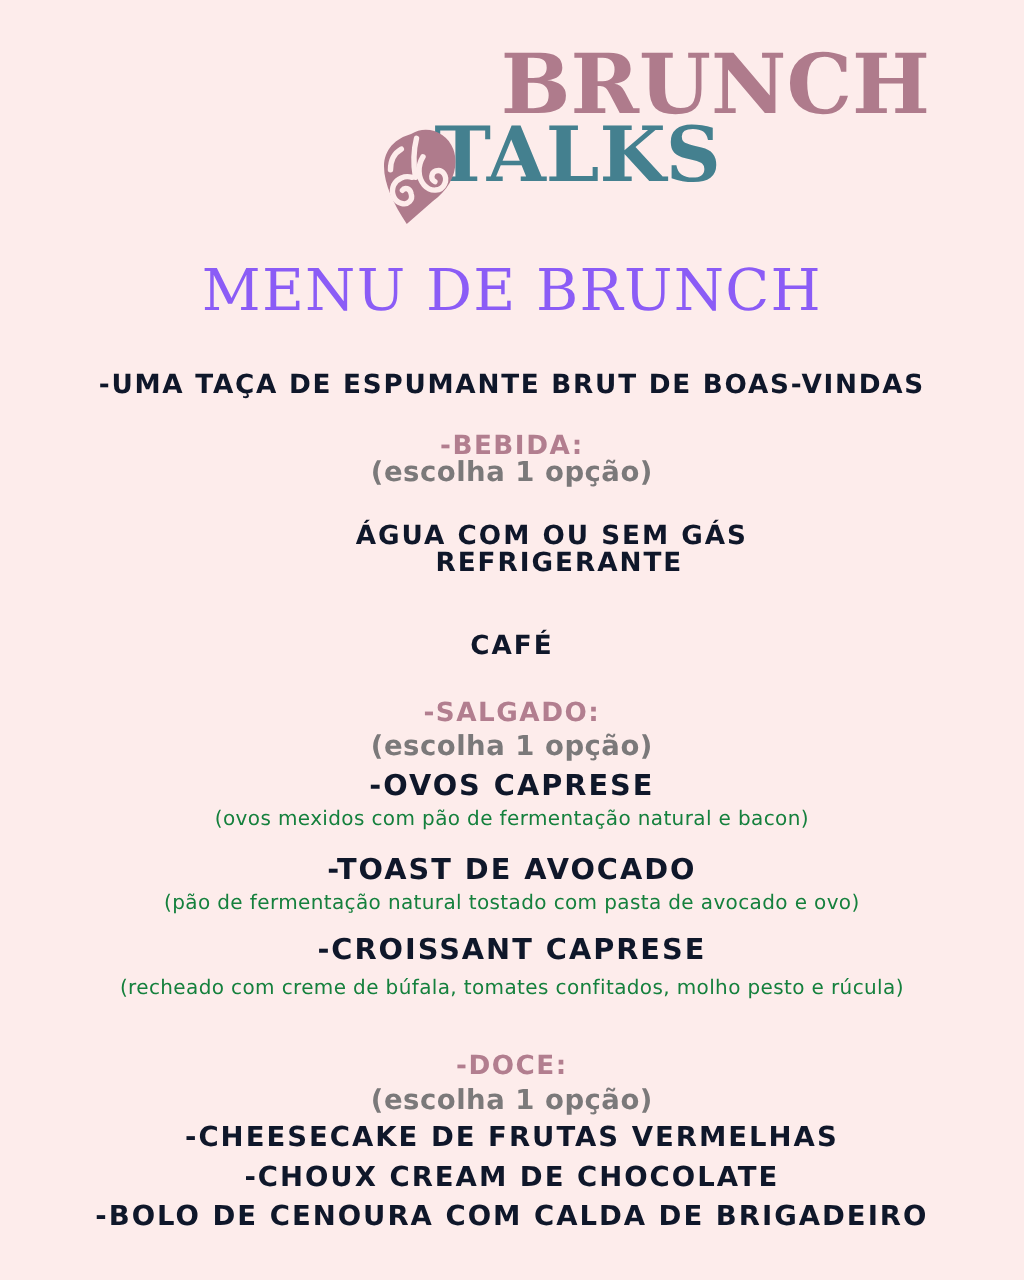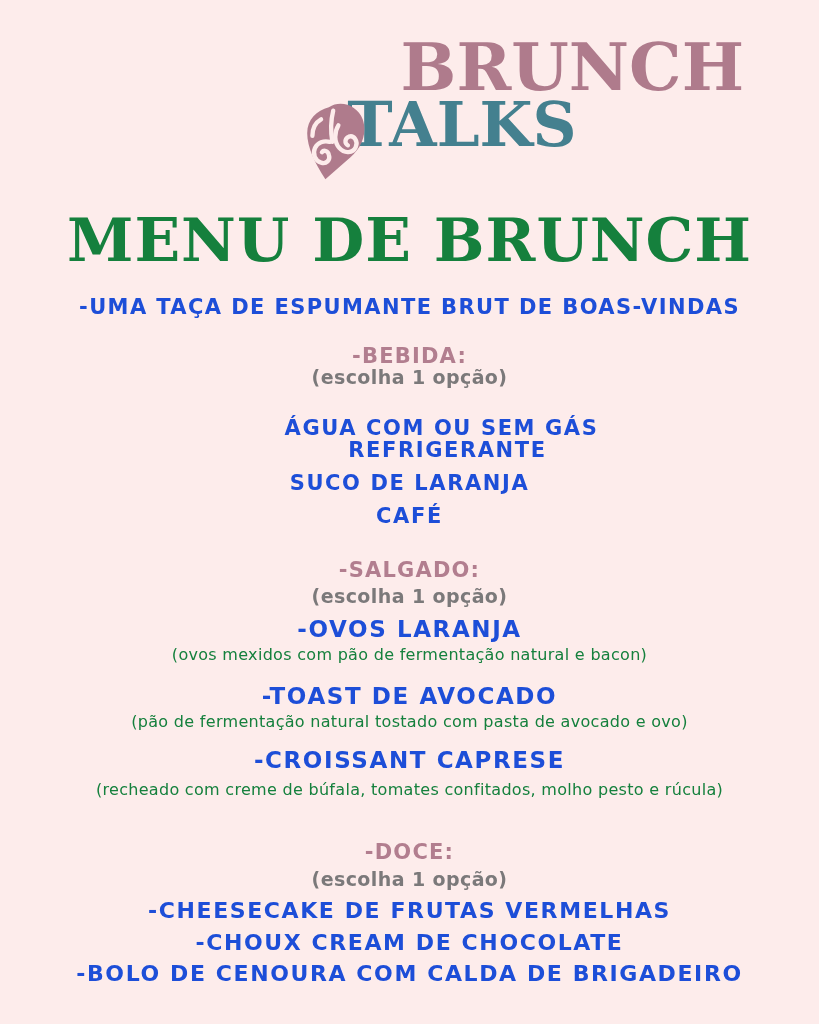--- a/index.html
+++ b/index.html
@@ -24,32 +24,32 @@
     font-family:"DejaVu Serif","Liberation Serif",serif;
     font-weight:bold;font-size:61px;line-height:1.05;
     color:#44808f;letter-spacing:0;
   }
   .logo-icon{position:absolute;top:101px;left:289px;width:78px;height:80px;}
 
   
   .menu-title{
     top:205px;
     font-family:"DejaVu Serif","Liberation Serif",serif;
-    font-weight:bold;font-size:60px;color:#15803d;letter-spacing:1px;
+    font-weight:normal;font-size:46px;color:#8b5cf6;letter-spacing:1px;
   }
 
   
-  .teal-strong{color:#1d4ed8;font-weight:bold;}
+  .teal-strong{color:#0f172a;font-weight:bold;}
   .mauve-head{color:#b27e8f;font-weight:bold;}
   .gray-note{color:#7b797a;font-weight:bold;}
   .teal-desc{color:#15803d;font-weight:normal;}
 
   .welcome{top:295px;font-size:21px;letter-spacing:1.4px;}
   .sec-head{font-size:21px;letter-spacing:1.2px;}
-  .sec-note{font-size:19px;letter-spacing:0.4px;}
+  .sec-note{font-size:22px;letter-spacing:0.4px;}
   .item{font-size:21px;letter-spacing:1.6px;}
   .item-big{font-size:23px;letter-spacing:1.6px;}
   .item-desc{font-size:16px;letter-spacing:0.3px;}
 
   
   .bebida-head{top:344px;}
   .bebida-note{top:366px;}
   .drink-1{top:416px;padding-left:32px;}
   .drink-2{top:438px;padding-left:38px;}
   .drink-3{top:471px;}
@@ -90,26 +90,25 @@
   </div>
 
   <div class="line menu-title">MENU DE BRUNCH</div>
 
   <div class="line welcome teal-strong">-UMA TAÇA DE ESPUMANTE BRUT DE BOAS-VINDAS</div>
 
   <div class="line sec-head mauve-head bebida-head">-BEBIDA:</div>
   <div class="line sec-note gray-note bebida-note">(escolha 1 opção)</div>
   <div class="line item teal-strong drink-1">ÁGUA COM OU SEM GÁS</div>
   <div class="line item teal-strong drink-2">REFRIGERANTE</div>
-  <div class="line item teal-strong drink-3">SUCO DE LARANJA</div>
   <div class="line item teal-strong drink-4">CAFÉ</div>
 
   <div class="line sec-head mauve-head salgado-head">-SALGADO:</div>
   <div class="line sec-note gray-note salgado-note">(escolha 1 opção)</div>
-  <div class="line item-big teal-strong savory-1">-OVOS LARANJA</div>
+  <div class="line item-big teal-strong savory-1">-OVOS CAPRESE</div>
   <div class="line item-desc teal-desc savory-1-desc">(ovos mexidos com pão de fermentação natural e bacon)</div>
   <div class="line item-big teal-strong savory-2">-TOAST DE AVOCADO</div>
   <div class="line item-desc teal-desc savory-2-desc">(pão de fermentação natural tostado com pasta de avocado e ovo)</div>
   <div class="line item-big teal-strong savory-3">-CROISSANT CAPRESE</div>
   <div class="line item-desc teal-desc savory-3-desc">(recheado com creme de búfala, tomates confitados, molho pesto e rúcula)</div>
 
   <div class="line sec-head mauve-head doce-head">-DOCE:</div>
   <div class="line sec-note gray-note doce-note">(escolha 1 opção)</div>
   <div class="line item teal-strong sweet-1">-CHEESECAKE DE FRUTAS VERMELHAS</div>
   <div class="line item teal-strong sweet-2">-CHOUX CREAM DE CHOCOLATE</div>

